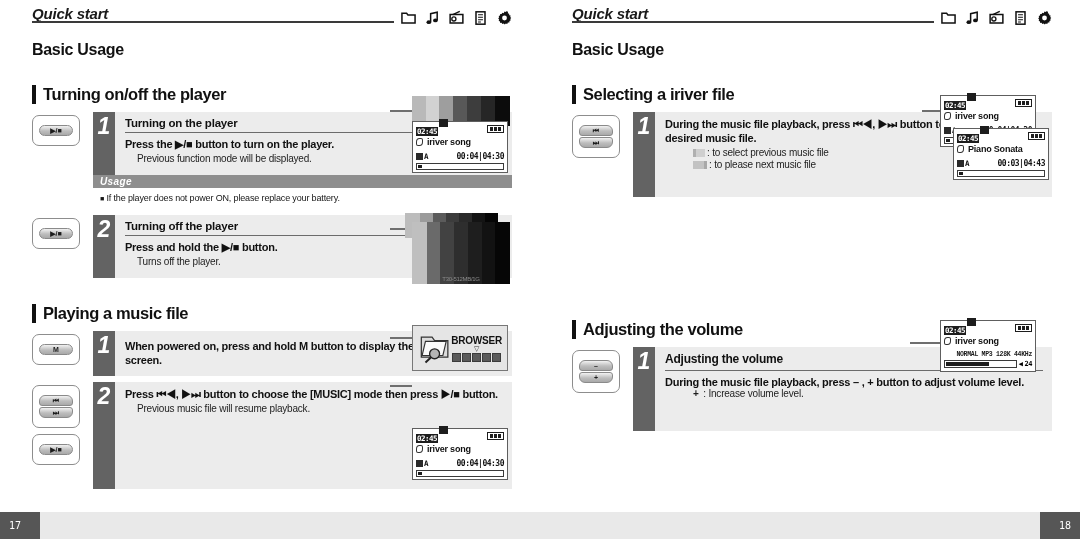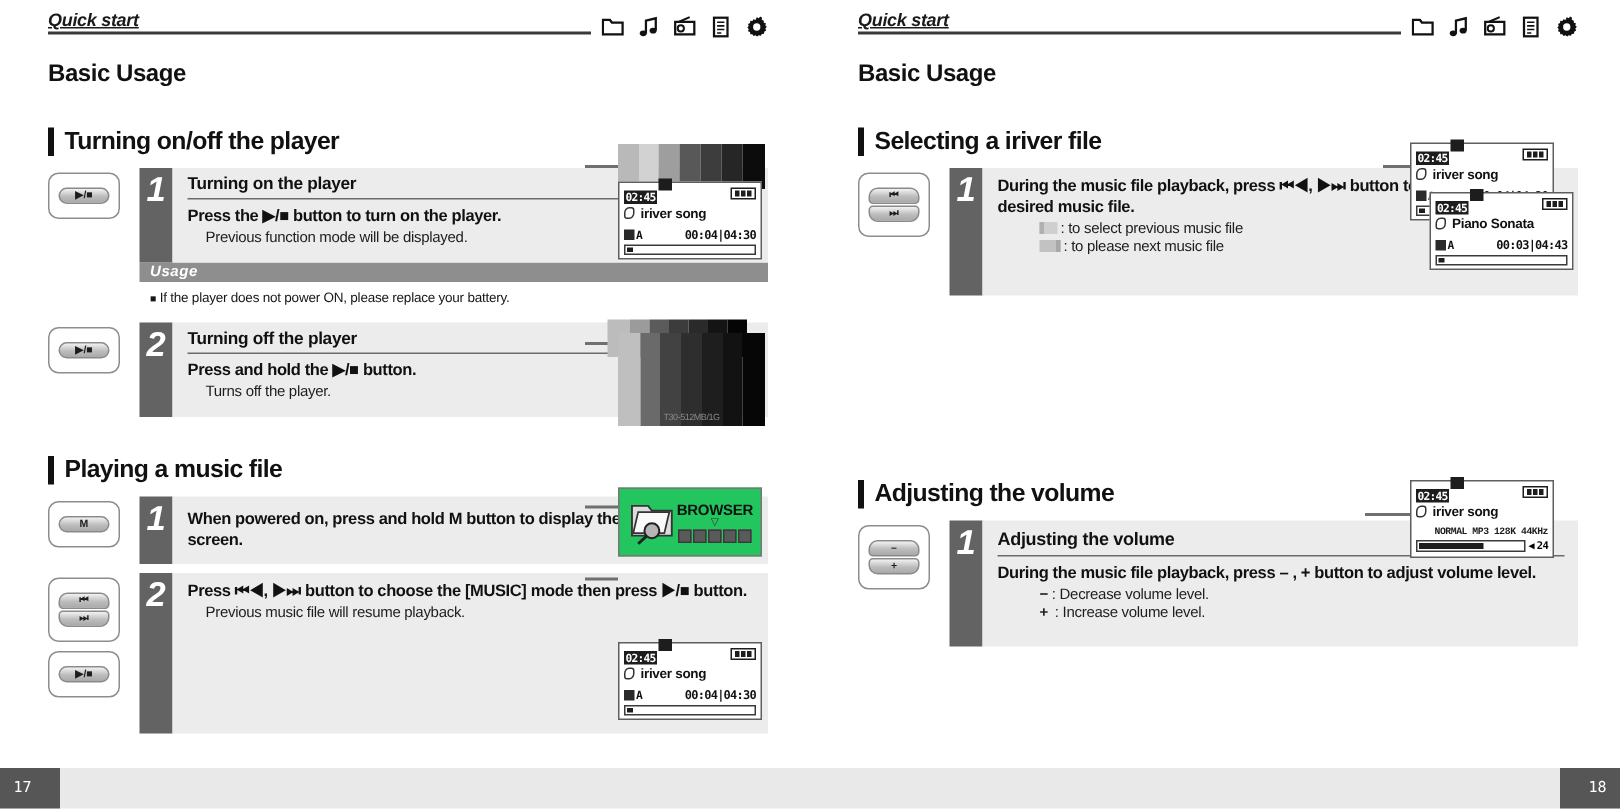--- a/index.html
+++ b/index.html
@@ -9,22 +9,22 @@
     background: #ffffff;
     overflow: hidden;
     position: relative;
   }
   .spread { display: flex; width: 1080px; height: 512px; }
   .page { width: 540px; height: 512px; position: relative; padding: 8px 28px 0 32px; }
 
   
   .hdr { position: relative; height: 30px; }
   .hdr-quick {
-    font-size: 12px; font-weight: bold; font-style: italic;
-    color: #1a1a1a; letter-spacing: -0.2px; line-height: 11px; text-decoration: underline;
+    font-size: 15px; font-weight: bold; font-style: italic;
+    color: #1a1a1a; letter-spacing: -0.2px; line-height: 11px;
   }
   .hdr-rule {
     position: absolute; left: 0; right: 118px; top: 13px;
     height: 2px; background: #3a3a3a;
   }
   .hdr-icons {
     position: absolute; right: 0; top: 2px;
     display: flex; gap: 9px; align-items: center;
   }
   .hdr-icons .ic { width: 15px; height: 16px; display:block; }
@@ -135,21 +135,21 @@
   
   .devstrip { position: absolute; display: flex; }
   .devstrip span { display: block; height: 100%; }
   .devcap {
     position: absolute; bottom: 2px; left: 0; right: 0; text-align: center;
     font-size: 6px; color: #8a8a8a; letter-spacing: -0.3px;
   }
 
   
   .modetile {
-    position: absolute; background: #22c55e; border: 1.3px solid #777;
+    position: absolute; background: #e5e5e5; border: 1.3px solid #777;
     width: 96px; height: 46px; display: flex; align-items: center; padding: 3px 5px;
   }
   .mode-label {
     font-size: 10px; font-weight: bold; color: #111; text-align: center;
     letter-spacing: -0.2px; line-height: 12px;
   }
   .mode-icons { display: flex; gap: 1px; justify-content: center; margin-top: 2px; }
   .mode-icons b {
     width: 9px; height: 9px; background: #5a5a5a; border: 1px solid #3b3b3b;
     display: block;
@@ -447,24 +447,20 @@
 
     <div class="steprow">
       <div class="btnbox tall">
         <div class="pill top">–</div>
         <div class="pill bot">+</div>
       </div>
       <div class="numcol">1</div>
       <div class="body" style="min-height:84px;">
         <div class="b-title" style="font-size:12px;border-bottom:1.6px solid #6b6b6b;padding-bottom:4px;">Adjusting the volume</div>
         <div class="b-main">During the music file playback, press – , + button to adjust volume level.</div>
-        <div class="b-sub tight">
-          <span style="font-weight:bold;">−</span>
-          <span>: Decrease volume level.</span>
-        </div>
         <div class="b-sub tight" style="margin-top:-2px;">
           <span style="font-weight:bold;">+</span>
           <span style="margin-left:2px;">: Increase volume level.</span>
         </div>
       </div>
     </div>
 
     <div class="lead" style="left:382px;top:110px;width:30px;"></div>
     <div class="lead" style="left:370px;top:342px;width:42px;"></div>
 

